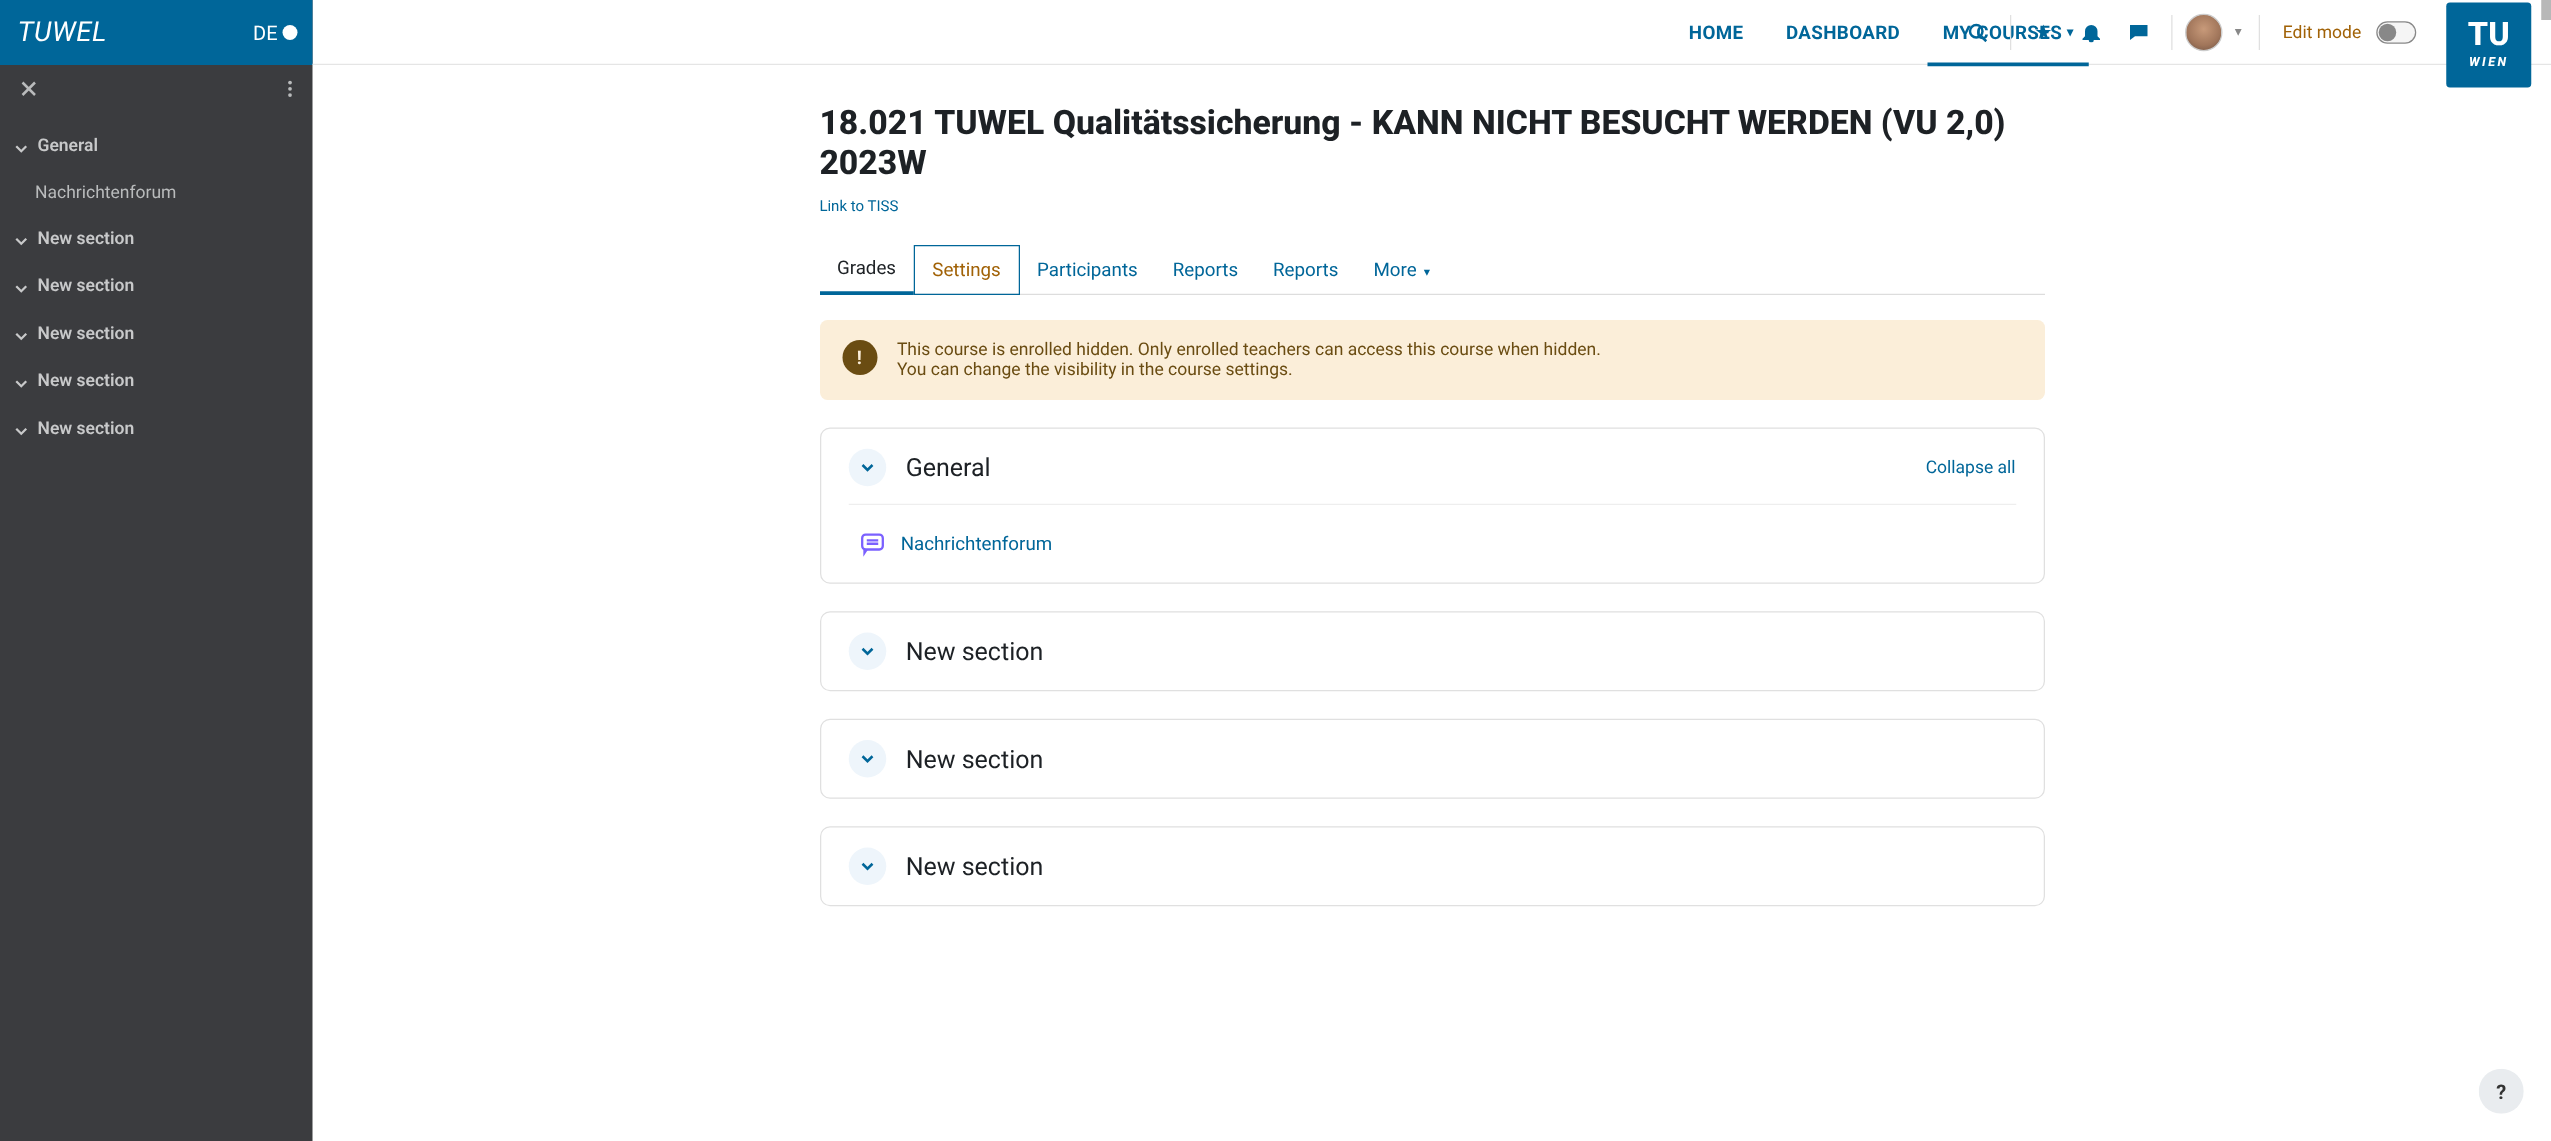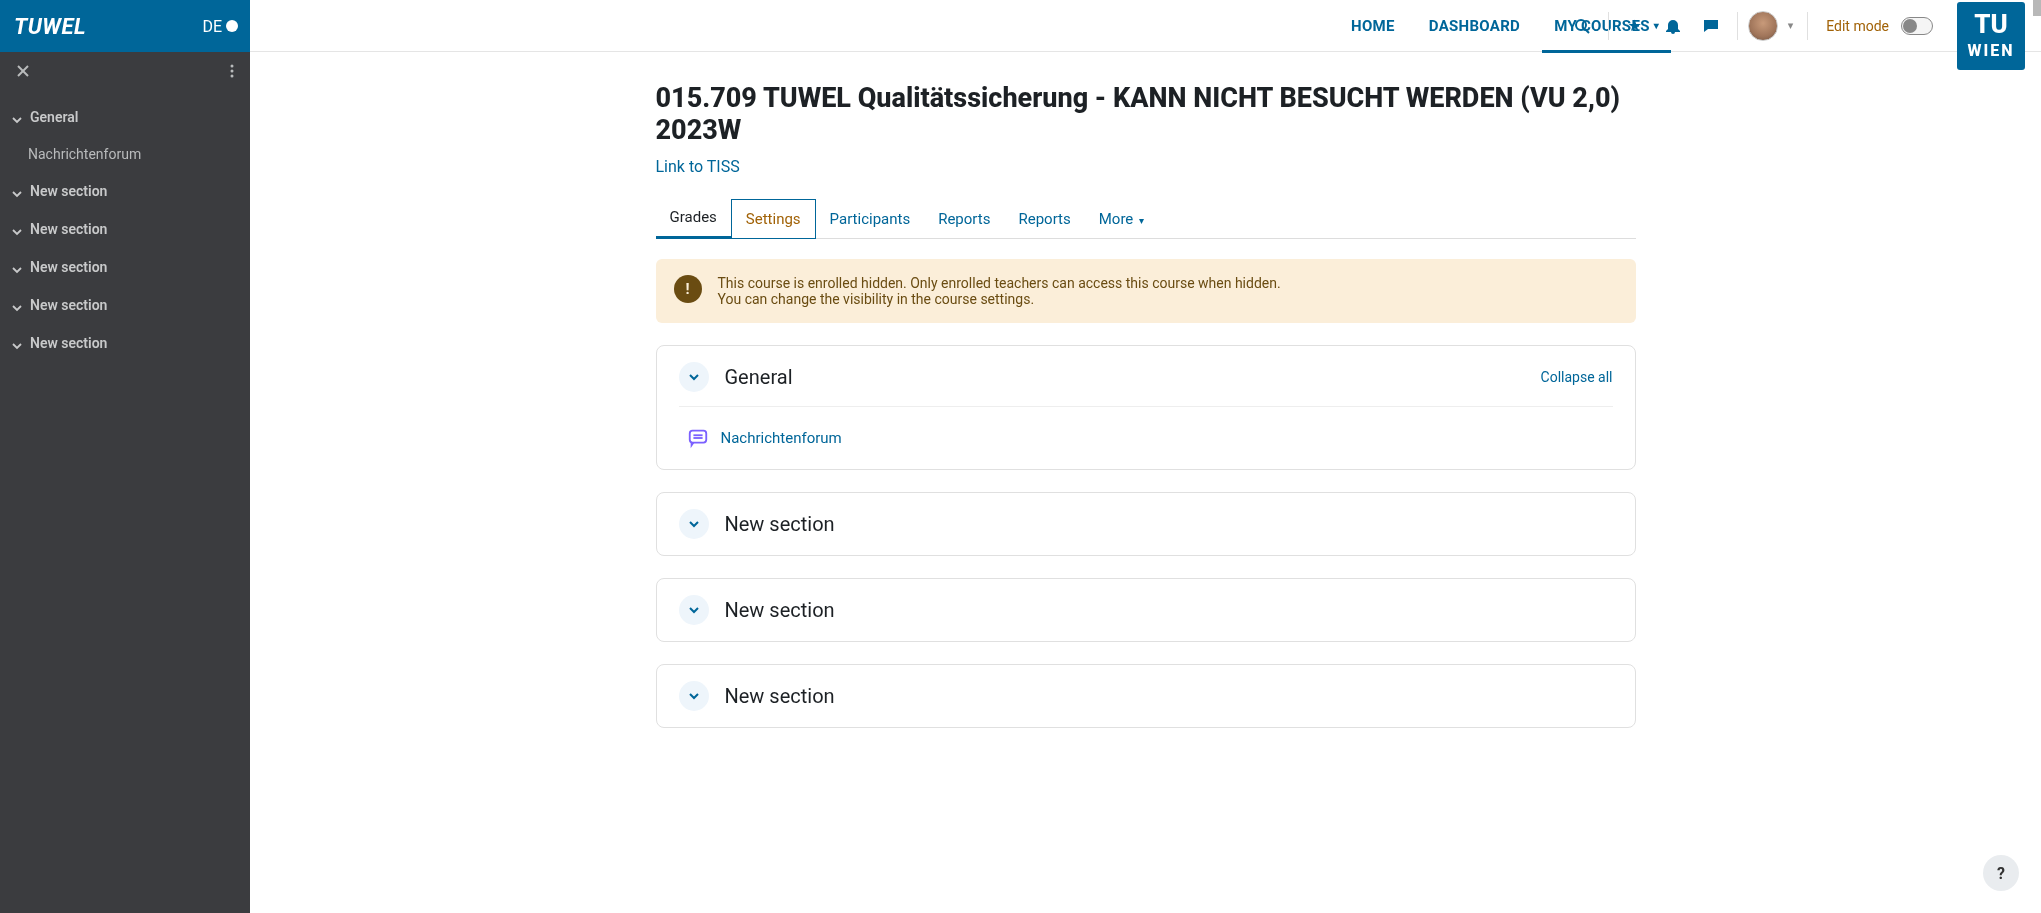--- a/index.html
+++ b/index.html
@@ -24,21 +24,21 @@
     .sidebar-top {
       height: 52px;
       background: #006699;
       display: flex;
       align-items: center;
       justify-content: space-between;
       padding: 0 12px 0 14px;
     }
     .logo-tuwel {
       color: #fff;
-      font-weight: 700;
+      font-weight: 400;
       font-size: 22px;
       font-style: italic;
       letter-spacing: 0.5px;
       display: flex;
       align-items: center;
     }
     .lang-badge {
       display: flex;
       align-items: center;
       gap: 4px;
@@ -189,39 +189,39 @@
       flex-direction: column;
       align-items: center;
       justify-content: center;
       font-weight: 800;
       margin-left: 18px;
       position: relative;
       top: 10px;
       border-radius: 3px;
     }
     .tu-wien-logo .tu { font-size: 26px; line-height: 1; }
-    .tu-wien-logo .wien { font-size: 16px; letter-spacing: 2px; margin-top: 4px; }
+    .tu-wien-logo .wien { font-size: 10px; letter-spacing: 2px; margin-top: 4px; font-style: italic; }
 
     .content {
       flex: 1;
       padding: 30px 40px 40px;
       max-width: 1060px;
       margin: 0 auto;
       width: 100%;
     }
     .page-title {
       font-size: 27px;
       font-weight: 800;
       line-height: 1.2;
       color: #1d2125;
       margin-bottom: 10px;
     }
     .tiss-link {
       color: #006699;
-      font-size: 16px;
+      font-size: 12px;
       text-decoration: none;
       cursor: pointer;
     }
 
     .tabs {
       display: flex;
       align-items: flex-end;
       border-bottom: 1px solid #ddd;
       margin-top: 22px;
       gap: 0;
@@ -448,21 +448,21 @@
         <span class="edit-label">Edit mode</span>
         <span class="toggle"></span>
         <div class="tu-wien-logo">
           <span class="tu">TU</span>
           <span class="wien">WIEN</span>
         </div>
       </div>
     </header>
 
     <main class="content">
-      <h1 class="page-title">015.709 TUWEL Qualitätssicherung - KANN NICHT BESUCHT WERDEN (VU 2,0) 2023W</h1>
+      <h1 class="page-title">18.021 TUWEL Qualitätssicherung - KANN NICHT BESUCHT WERDEN (VU 2,0) 2023W</h1>
       <a class="tiss-link">Link to TISS</a>
 
       <div class="tabs">
         <div class="tab active-underline">Grades</div>
         <div class="tab boxed">Settings</div>
         <div class="tab link-tab">Participants</div>
         <div class="tab link-tab">Reports</div>
         <div class="tab link-tab">Reports</div>
         <div class="tab link-tab">
           <span>More</span>

